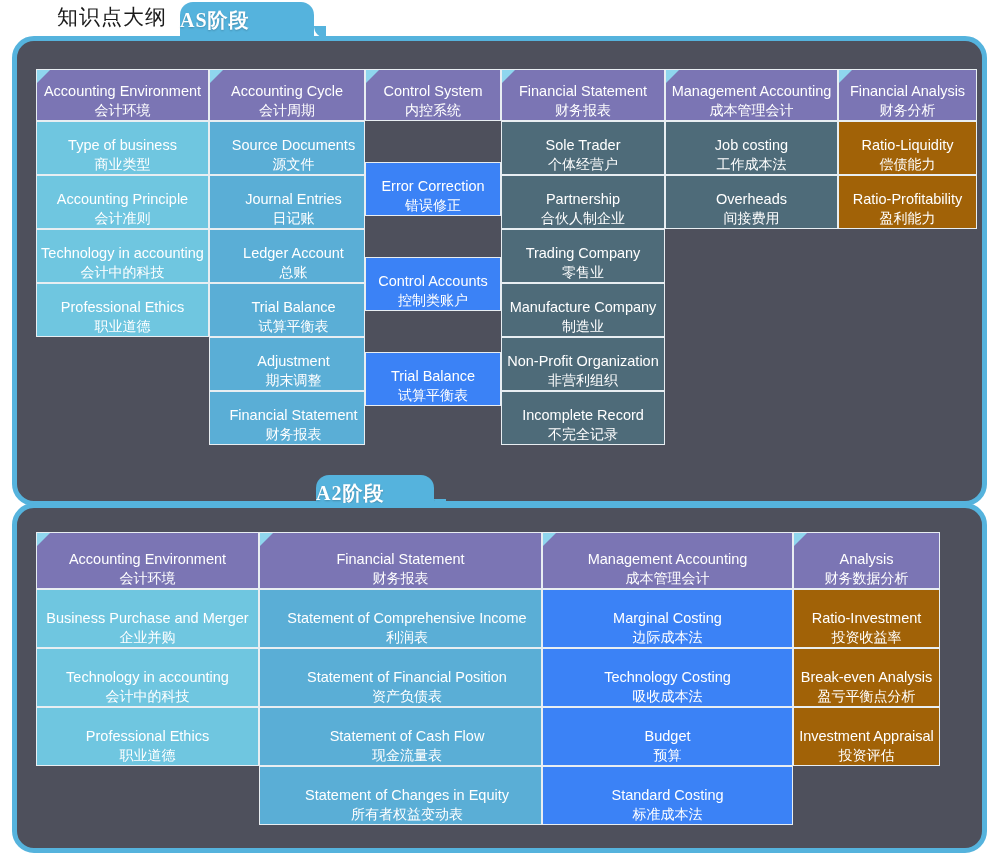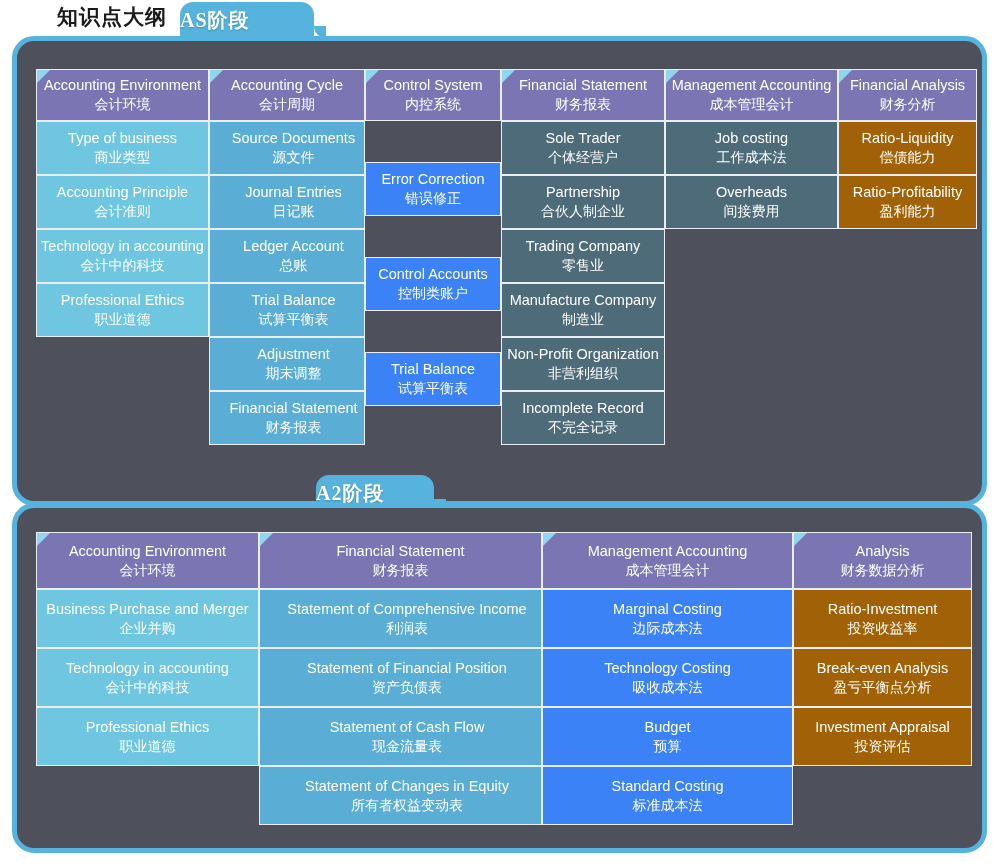--- a/index.html
+++ b/index.html
@@ -18,21 +18,21 @@
   
   #header-bar {
     position: absolute;
     left: 0; top: 0;
     width: 999px; height: 37px;
   }
   #doc-title {
     position: absolute;
     left: 57px; top: 3px;
     font-family: "Liberation Serif", "DejaVu Serif", serif;
-    font-weight: bold;
+    font-weight: normal;
     font-size: 21px;
     color: #1a1a1a;
     letter-spacing: 1px;
     white-space: nowrap;
   }
   .stage-tab {
     position: absolute;
     height: 36px;
     border-top-left-radius: 13px;
     border-top-right-radius: 13px;
@@ -89,21 +89,21 @@
   .col {
     display: flex;
     flex-direction: column;
   }
   .cell {
     box-sizing: border-box;
     position: relative;
     display: flex;
     flex-direction: column;
     align-items: center;
-    justify-content: center;
+    justify-content: flex-end;
     color: #ffffff;
     border: 1px solid #e8eef2;
     text-align: center;
     overflow: hidden;
   }
   .cell .en {
     font-size: 14.5px;
     line-height: 19px;
     white-space: nowrap;
   }
@@ -347,21 +347,21 @@
       </div>
       <div class="cell body c-slate">
         <div class="en">Budget</div>
         <div class="cn">预算</div>
       </div>
       <div class="cell body c-slate">
         <div class="en">Standard Costing</div>
         <div class="cn">标准成本法</div>
       </div>
     </div>
-    <div class="col" style="width: 179px;">
+    <div class="col" style="width: 147px;">
       <div class="cell hdr">
         <div class="en">Analysis</div>
         <div class="cn">财务数据分析</div>
       </div>
       <div class="cell body c-dark">
         <div class="en">Ratio-Investment</div>
         <div class="cn">投资收益率</div>
       </div>
       <div class="cell body c-dark">
         <div class="en">Break-even Analysis</div>

